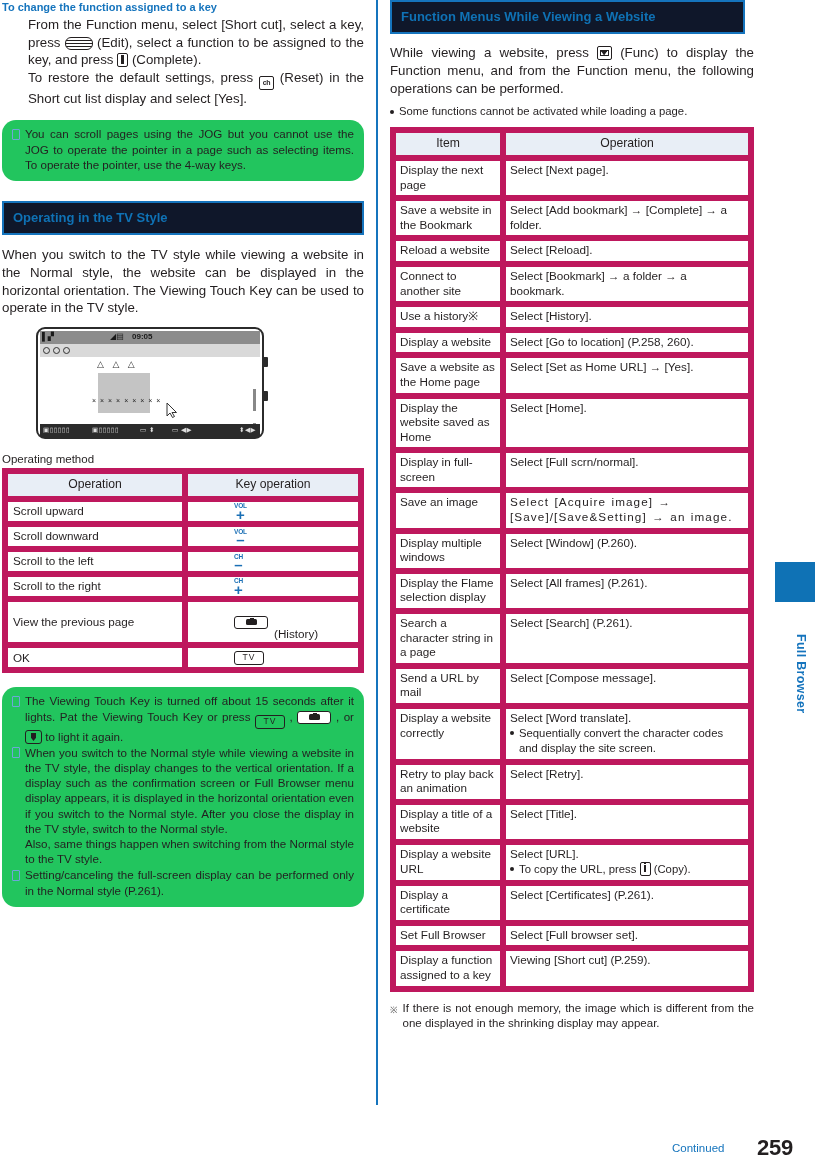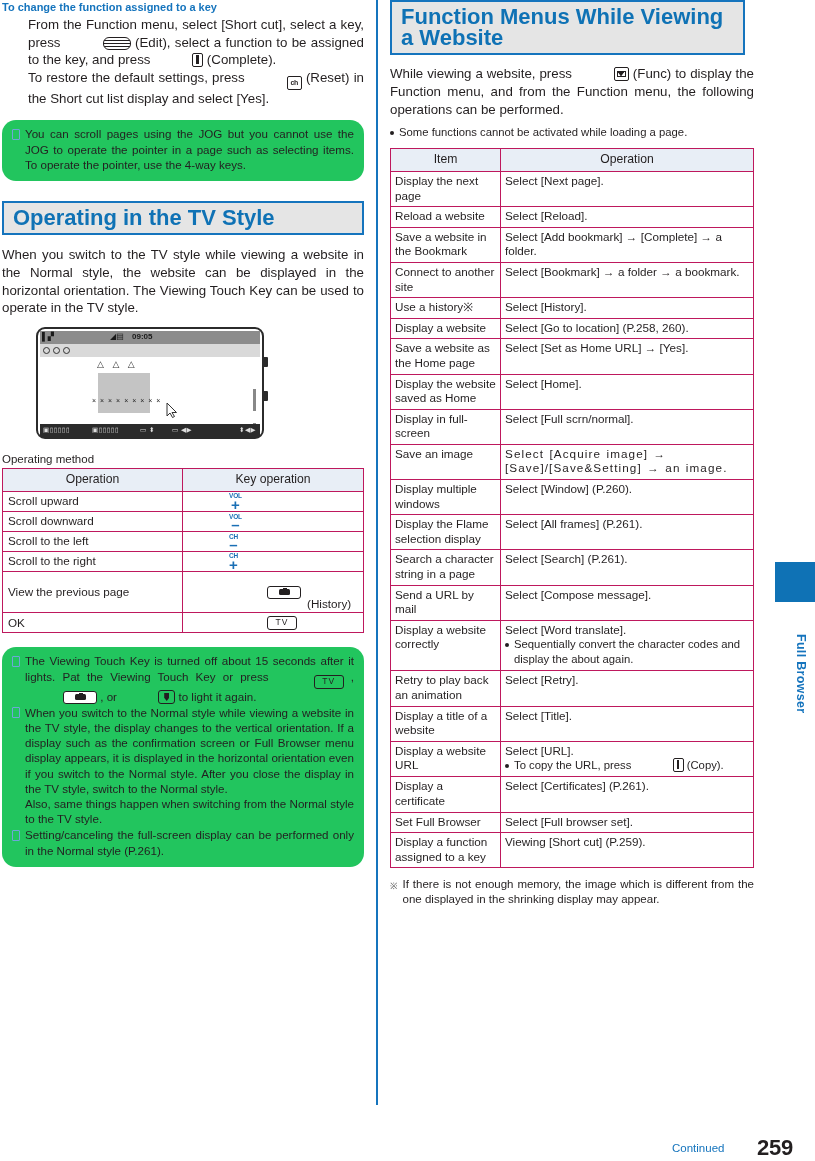--- a/index.html
+++ b/index.html
@@ -35,22 +35,22 @@
   .footer .continued{position:absolute;left:672px;top:4px;color:#1574bd;font-size:11.5px;}
   .footer .pageno{position:absolute;left:757px;top:-3px;color:#231f20;font-size:22px;font-weight:bold;letter-spacing:-0.2px;}
 
   
   .sub-head{color:#1574bd;font-size:11px;font-weight:bold;margin:0 0 2px 0;line-height:14px;}
   .body-indent{font-size:13.3px;line-height:17.6px;text-align:justify;margin:0;padding-left:26px;}
   .body-plain{font-size:13.3px;line-height:17.8px;text-align:justify;margin:0;}
 
   
   .sec-head{
-    border:2px solid #1574bd;background:#e5e5e5;
-    color:#0f72b5;font-size:22px;font-weight:bold;
+    border:2px solid #1574bd;background:#0f172a;
+    color:#0f72b5;font-size:13px;font-weight:bold;
     padding:4px 9px 5px 9px;line-height:21px;
     box-sizing:border-box;
   }
 
   
   .notebox{
     background:#22c55e;border-radius:14px;
     padding:6px 10px 8px 10px;box-sizing:border-box;
   }
   .noteline{
@@ -64,38 +64,38 @@
   .noteline p{margin:0;}
 
   
   .bullet{display:flex;gap:5px;font-size:11.3px;line-height:15px;}
   .bullet .dot{flex:0 0 auto;width:4px;height:4px;border-radius:50%;background:#231f20;margin-top:5.5px;}
   .bullet span.t{display:block;}
 
   
   table.tbl{border-collapse:collapse;width:100%;}
   table.tbl td,table.tbl th{
-    border:1px solid #be185d;
+    border:6px solid #be185d;
     font-size:11.7px;line-height:14.6px;
     padding:2px 4px 3px 4px;
     vertical-align:top;text-align:left;font-weight:normal;
   }
   table.tbl th{
     text-align:center;background:#e8eef6;font-size:12.2px;padding:3px 4px 4px 4px;
   }
 
   
   table.optbl td{height:17px;vertical-align:middle;padding:1px 5px;}
   table.optbl td.keycell{padding:1px 0 1px 0;}
   .keyinner{display:flex;align-items:center;gap:6px;padding-left:46px;}
 
   .spaced{letter-spacing:1.1px;word-spacing:1px;}
 
   
-  .k{display:inline-block;vertical-align:-3px;margin-left:38px;}
+  .k{display:inline-block;vertical-align:-3px;}
   .k-edit{width:28px;height:13px;border:1.5px solid #231f20;border-radius:6px;
           background:
             linear-gradient(#231f20,#231f20) 0 2px/100% 1.4px no-repeat,
             linear-gradient(#231f20,#231f20) 0 5px/100% 1.4px no-repeat,
             linear-gradient(#231f20,#231f20) 0 8px/100% 1.4px no-repeat;
           box-sizing:border-box;}
   .k-info{width:11px;height:14px;border:1.5px solid #231f20;border-radius:2px;box-sizing:border-box;
           position:relative;}
   .k-info:after{content:"";position:absolute;left:3.2px;top:2px;width:2.6px;height:7.5px;background:#231f20;}
   .k-info:before{content:"";position:absolute;left:3.2px;top:0.5px;width:2.6px;height:1.4px;background:#231f20;}
@@ -325,29 +325,29 @@
         </tr>
       </thead>
       <tbody id="functbl-body">
           <tr>
             <td>Display the next page</td>
             <td>
               <div>Select [Next page].</div>
             </td>
           </tr>
           <tr>
+            <td>Save a website in the Bookmark</td>
+            <td>
+              <div>Select [Add bookmark] → [Complete] → a folder.</div>
+            </td>
+          </tr>
+          <tr>
             <td>Reload a website</td>
             <td>
               <div>Select [Reload].</div>
-            </td>
-          </tr>
-          <tr>
-            <td>Save a website in the Bookmark</td>
-            <td>
-              <div>Select [Add bookmark] → [Complete] → a folder.</div>
             </td>
           </tr>
           <tr>
             <td>Connect to another site</td>
             <td>
               <div>Select [Bookmark] → a folder → a bookmark.</div>
             </td>
           </tr>
           <tr>
             <td>Use a history※</td>
@@ -408,21 +408,21 @@
             <td>
               <div>Select [Compose message].</div>
             </td>
           </tr>
           <tr>
             <td>Display a website correctly</td>
             <td>
               <div>Select [Word translate].</div>
               <div class="bullet">
                 <span class="dot"></span>
-                <span class="t">Sequentially convert the character codes and display the about again.</span>
+                <span class="t">Sequentially convert the character codes and display the site screen.</span>
               </div>
             </td>
           </tr>
           <tr>
             <td>Retry to play back an animation</td>
             <td>
               <div>Select [Retry].</div>
             </td>
           </tr>
           <tr>

